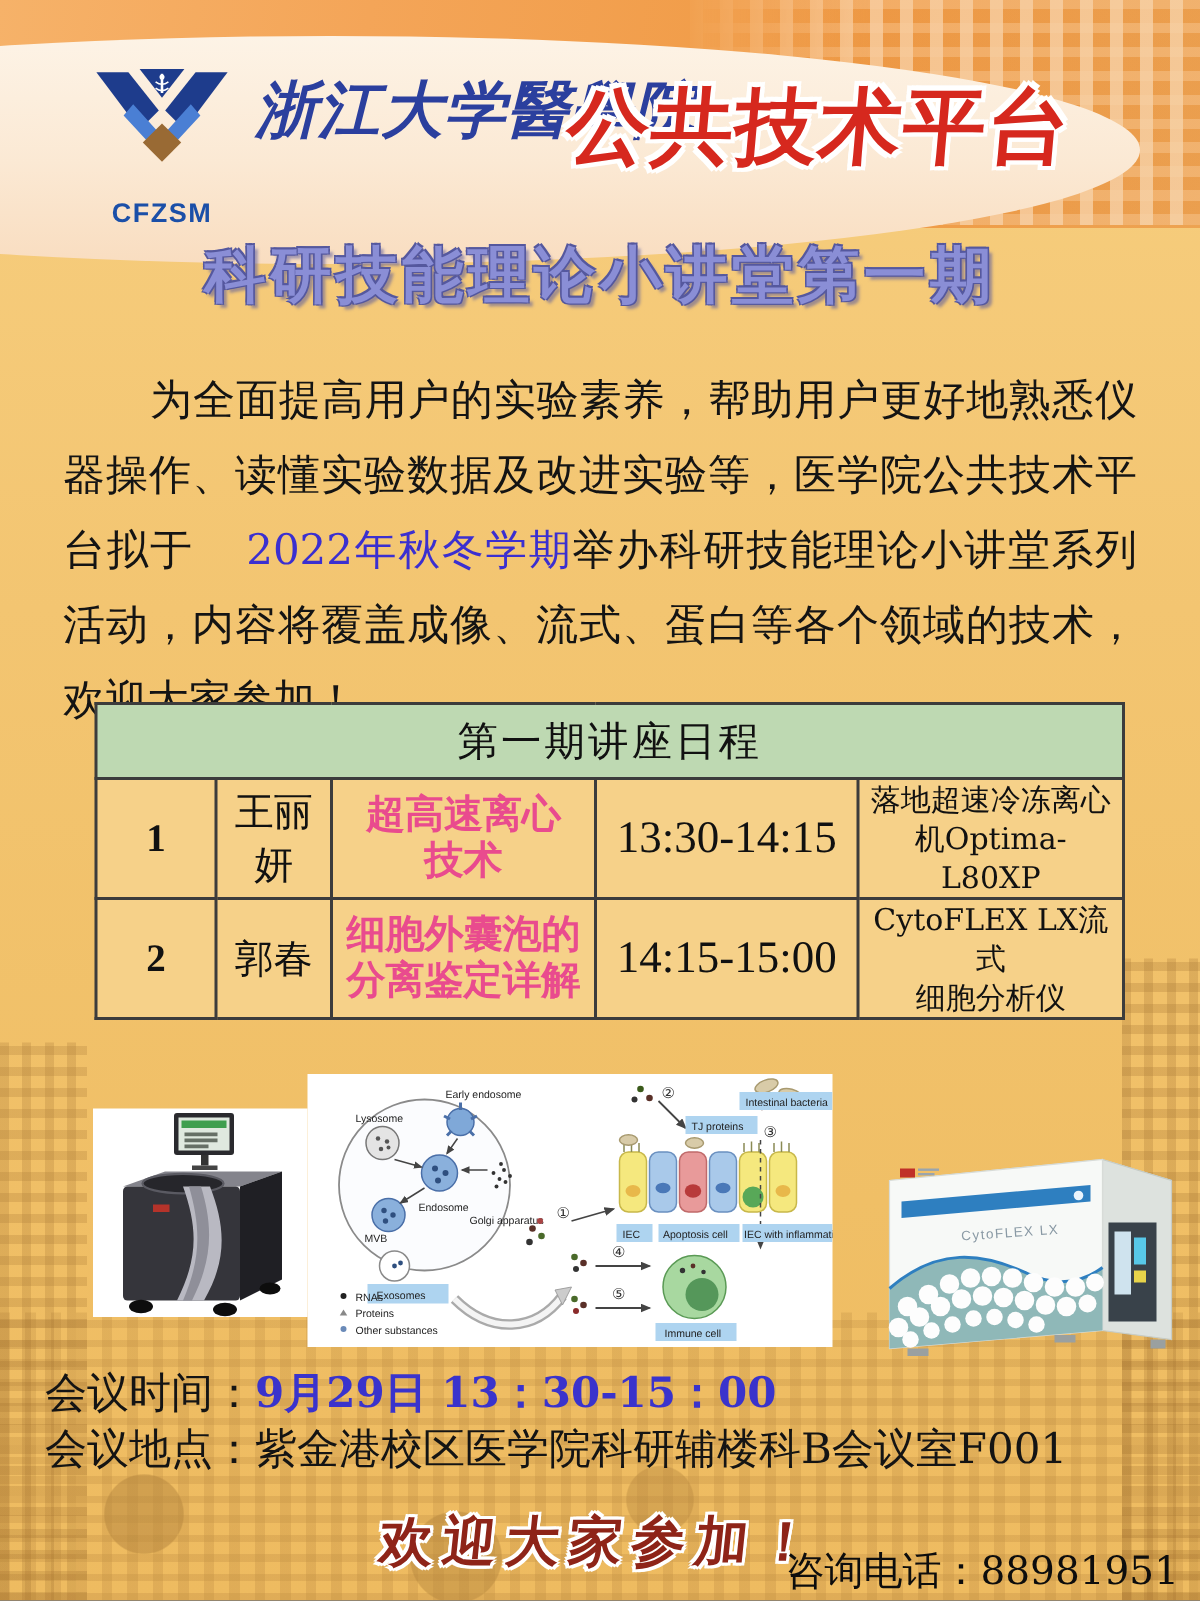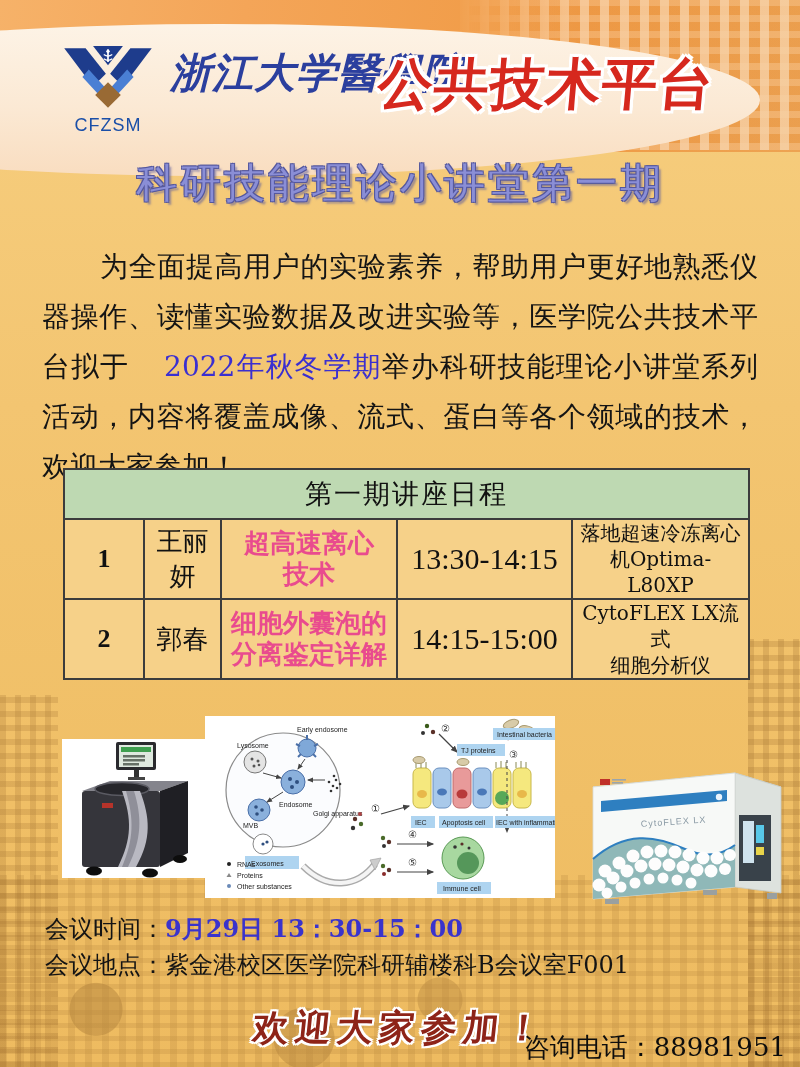--- a/index.html
+++ b/index.html
@@ -13,21 +13,21 @@
     background:linear-gradient(100deg,#f6b express269 0%,#f4a558 30%,#f09a44 70%,#eda352 100%);
     background:linear-gradient(100deg,#f6b269 0%,#f4a558 30%,#f09a44 70%,#eda352 100%);}
   .header-buildings{position:absolute;right:0;top:0;width:340px;height:150px;opacity:.5;
     background:
       linear-gradient(90deg,#f2a455 0%,rgba(242,164,85,0) 35%),
       repeating-linear-gradient(90deg,rgba(255,252,245,.85) 0 9px,rgba(236,158,80,.25) 9px 20px),
       repeating-linear-gradient(0deg,rgba(255,248,238,.5) 0 7px,rgba(225,140,60,.35) 7px 16px);}
   .header-cream{position:absolute;left:-320px;top:24px;width:1080px;height:152px;border-radius:50%;
     background:linear-gradient(180deg,#fdf3e6 0%,#fbe9d4 55%,#f9ddc0 100%);}
   .logo-block{position:absolute;left:50px;top:46px;width:116px;text-align:center;z-index:3;}
-  .logo-acronym{font-family:"Liberation Sans",sans-serif;font-weight:normal;font-size:18px;color:#1b4fa8;letter-spacing:1px;margin-top:1px;}
+  .logo-acronym{font-family:"Liberation Sans",sans-serif;font-weight:bold;font-size:18px;color:#1b4fa8;letter-spacing:1px;margin-top:18px;}
   .org-cn{position:absolute;left:170px;top:46px;z-index:3;font-size:41px;font-weight:bold;font-style:italic;
     color:#2b3f9e;letter-spacing:1px;white-space:nowrap;}
   .org-en{position:absolute;left:170px;top:102px;z-index:3;font-family:"Liberation Serif",serif;font-weight:bold;
     font-size:13.5px;color:#1f3d99;white-space:nowrap;}
   .platform{position:absolute;left:378px;top:48px;z-index:3;font-size:55px;font-weight:bold;color:#d6281e;
     letter-spacing:1px;white-space:nowrap;transform:skewX(-5deg);
     text-shadow:-3px -3px 0 #fff,3px -3px 0 #fff,-3px 3px 0 #fff,3px 3px 0 #fff,-3px 0 0 #fff,3px 0 0 #fff,0 -3px 0 #fff,0 3px 0 #fff;}
   
   .bld{position:absolute;z-index:1;
     background:
@@ -37,21 +37,21 @@
   .bld-right{right:0;bottom:0;width:52px;height:428px;opacity:.6;}
   .bld-bottom{left:0;right:0;bottom:0;height:192px;opacity:.45;
     background:
       radial-gradient(circle at 12% 70%,rgba(110,66,18,.5) 0 26px,rgba(0,0,0,0) 27px),
       radial-gradient(circle at 38% 85%,rgba(110,66,18,.45) 0 30px,rgba(0,0,0,0) 31px),
       radial-gradient(circle at 55% 65%,rgba(110,66,18,.4) 0 22px,rgba(0,0,0,0) 23px),
       repeating-linear-gradient(0deg,rgba(128,80,26,.28) 0 5px,rgba(0,0,0,0) 5px 13px),
       repeating-linear-gradient(90deg,rgba(128,80,26,.28) 0 7px,rgba(0,0,0,0) 7px 17px);}
   
   .main-title{position:absolute;top:156px;left:0;width:100%;z-index:2;text-align:center;
-    font-size:41px;font-weight:normal;color:#8a8ed6;letter-spacing:3px;
+    font-size:41px;font-weight:bold;color:#8a8ed6;letter-spacing:3px;
     text-shadow:1px 1px 0 #55589e,-1px -1px 0 #55589e,1px -1px 0 #55589e,-1px 1px 0 #55589e,3px 3px 2px rgba(85,88,158,.55);}
   .intro{position:absolute;top:214px;left:42px;width:716px;z-index:2;
     font-size:28px;line-height:50px;text-align:justify;text-indent:58px;font-weight:500;}
   .hl-blue{color:#3b2fd0;margin-left:35px;}
   
   .sched{position:absolute;top:468px;left:63px;width:685px;z-index:2;border-collapse:collapse;table-layout:fixed;
     text-align:center;color:#111;}
   .sched td,.sched th{border:2px solid #3c3c3c;background:#f6d189;padding:0 4px;vertical-align:middle;}
   .sched .t-title{background:#bed9b2;height:48px;font-size:27px;font-weight:normal;letter-spacing:2px;}
   .sched thead th.colhead{height:62px;font-size:26px;font-weight:normal;line-height:1.2;white-space:pre-line;}
@@ -64,21 +64,21 @@
   .c-inst{font-size:20px;line-height:1.3;white-space:pre-line;}
   
   .fig-panel{position:absolute;background:#fff;z-index:2;}
   .fig-centrifuge{left:62px;top:739px;width:143px;height:139px;}
   .fig-diagram{left:205px;top:716px;width:350px;height:182px;}
   .fig-cyto{position:absolute;left:583px;top:755px;width:205px;height:152px;z-index:2;}
   .dg-label{font-family:"Liberation Sans",sans-serif;font-size:7px;fill:#222;}
   .dg-box{fill:#aed4f0;}
   .dg-step{font-family:"Liberation Sans",sans-serif;font-size:10px;fill:#333;}
   
-  .details{position:absolute;top:910px;left:45px;z-index:2;font-size:24px;}
+  .details{position:absolute;top:910px;left:30px;z-index:2;font-size:28px;}
   .detail-line{height:37px;line-height:37px;white-space:nowrap;}
   .detail-value.hl{color:#3a33cc;font-weight:bold;}
   .welcome{position:absolute;top:1004px;left:0;width:100%;z-index:2;text-align:center;}
   .welcome span{display:inline-block;transform:skewX(-6deg);font-size:36px;font-weight:bold;color:#8e2418;letter-spacing:6px;
     text-shadow:-2px -2px 0 #fff,2px -2px 0 #fff,-2px 2px 0 #fff,2px 2px 0 #fff,-2px 0 0 #fff,2px 0 0 #fff,0 -2px 0 #fff,0 2px 0 #fff;}
   .contact{position:absolute;top:1030px;right:14px;z-index:2;font-size:26px;color:#0d0d0d;white-space:nowrap;}
 </style>
 </head>
 <body>
 

